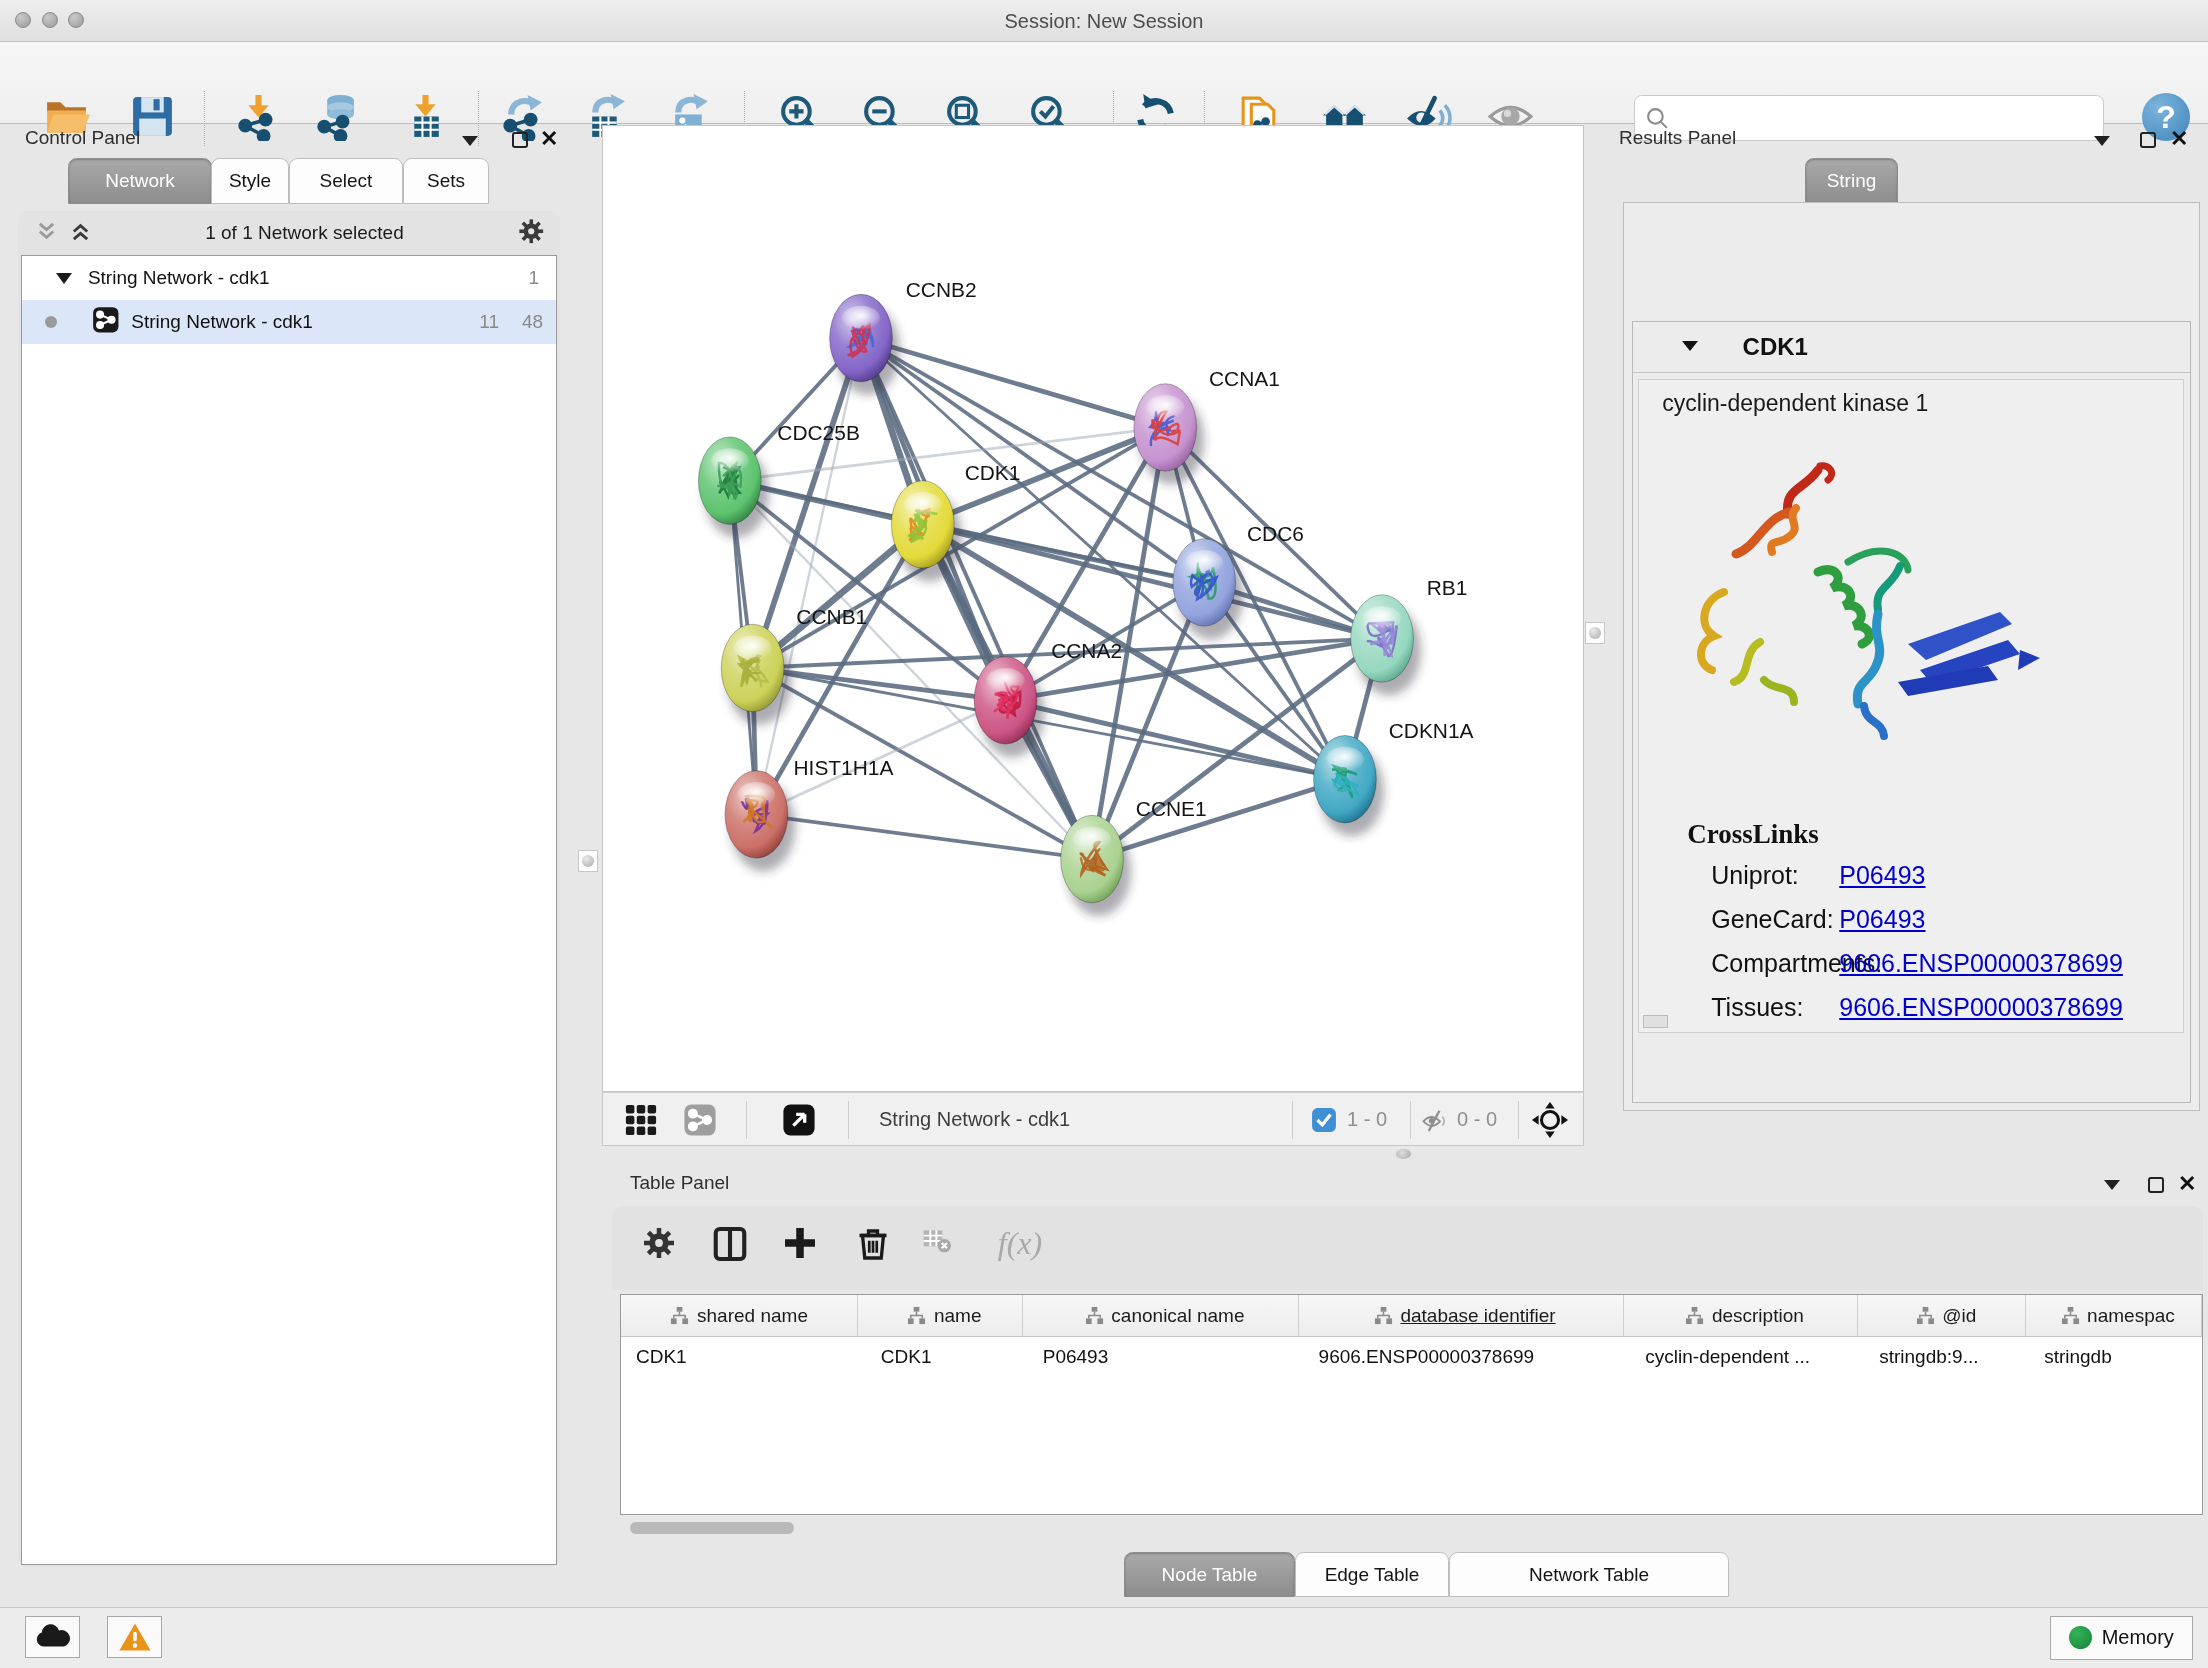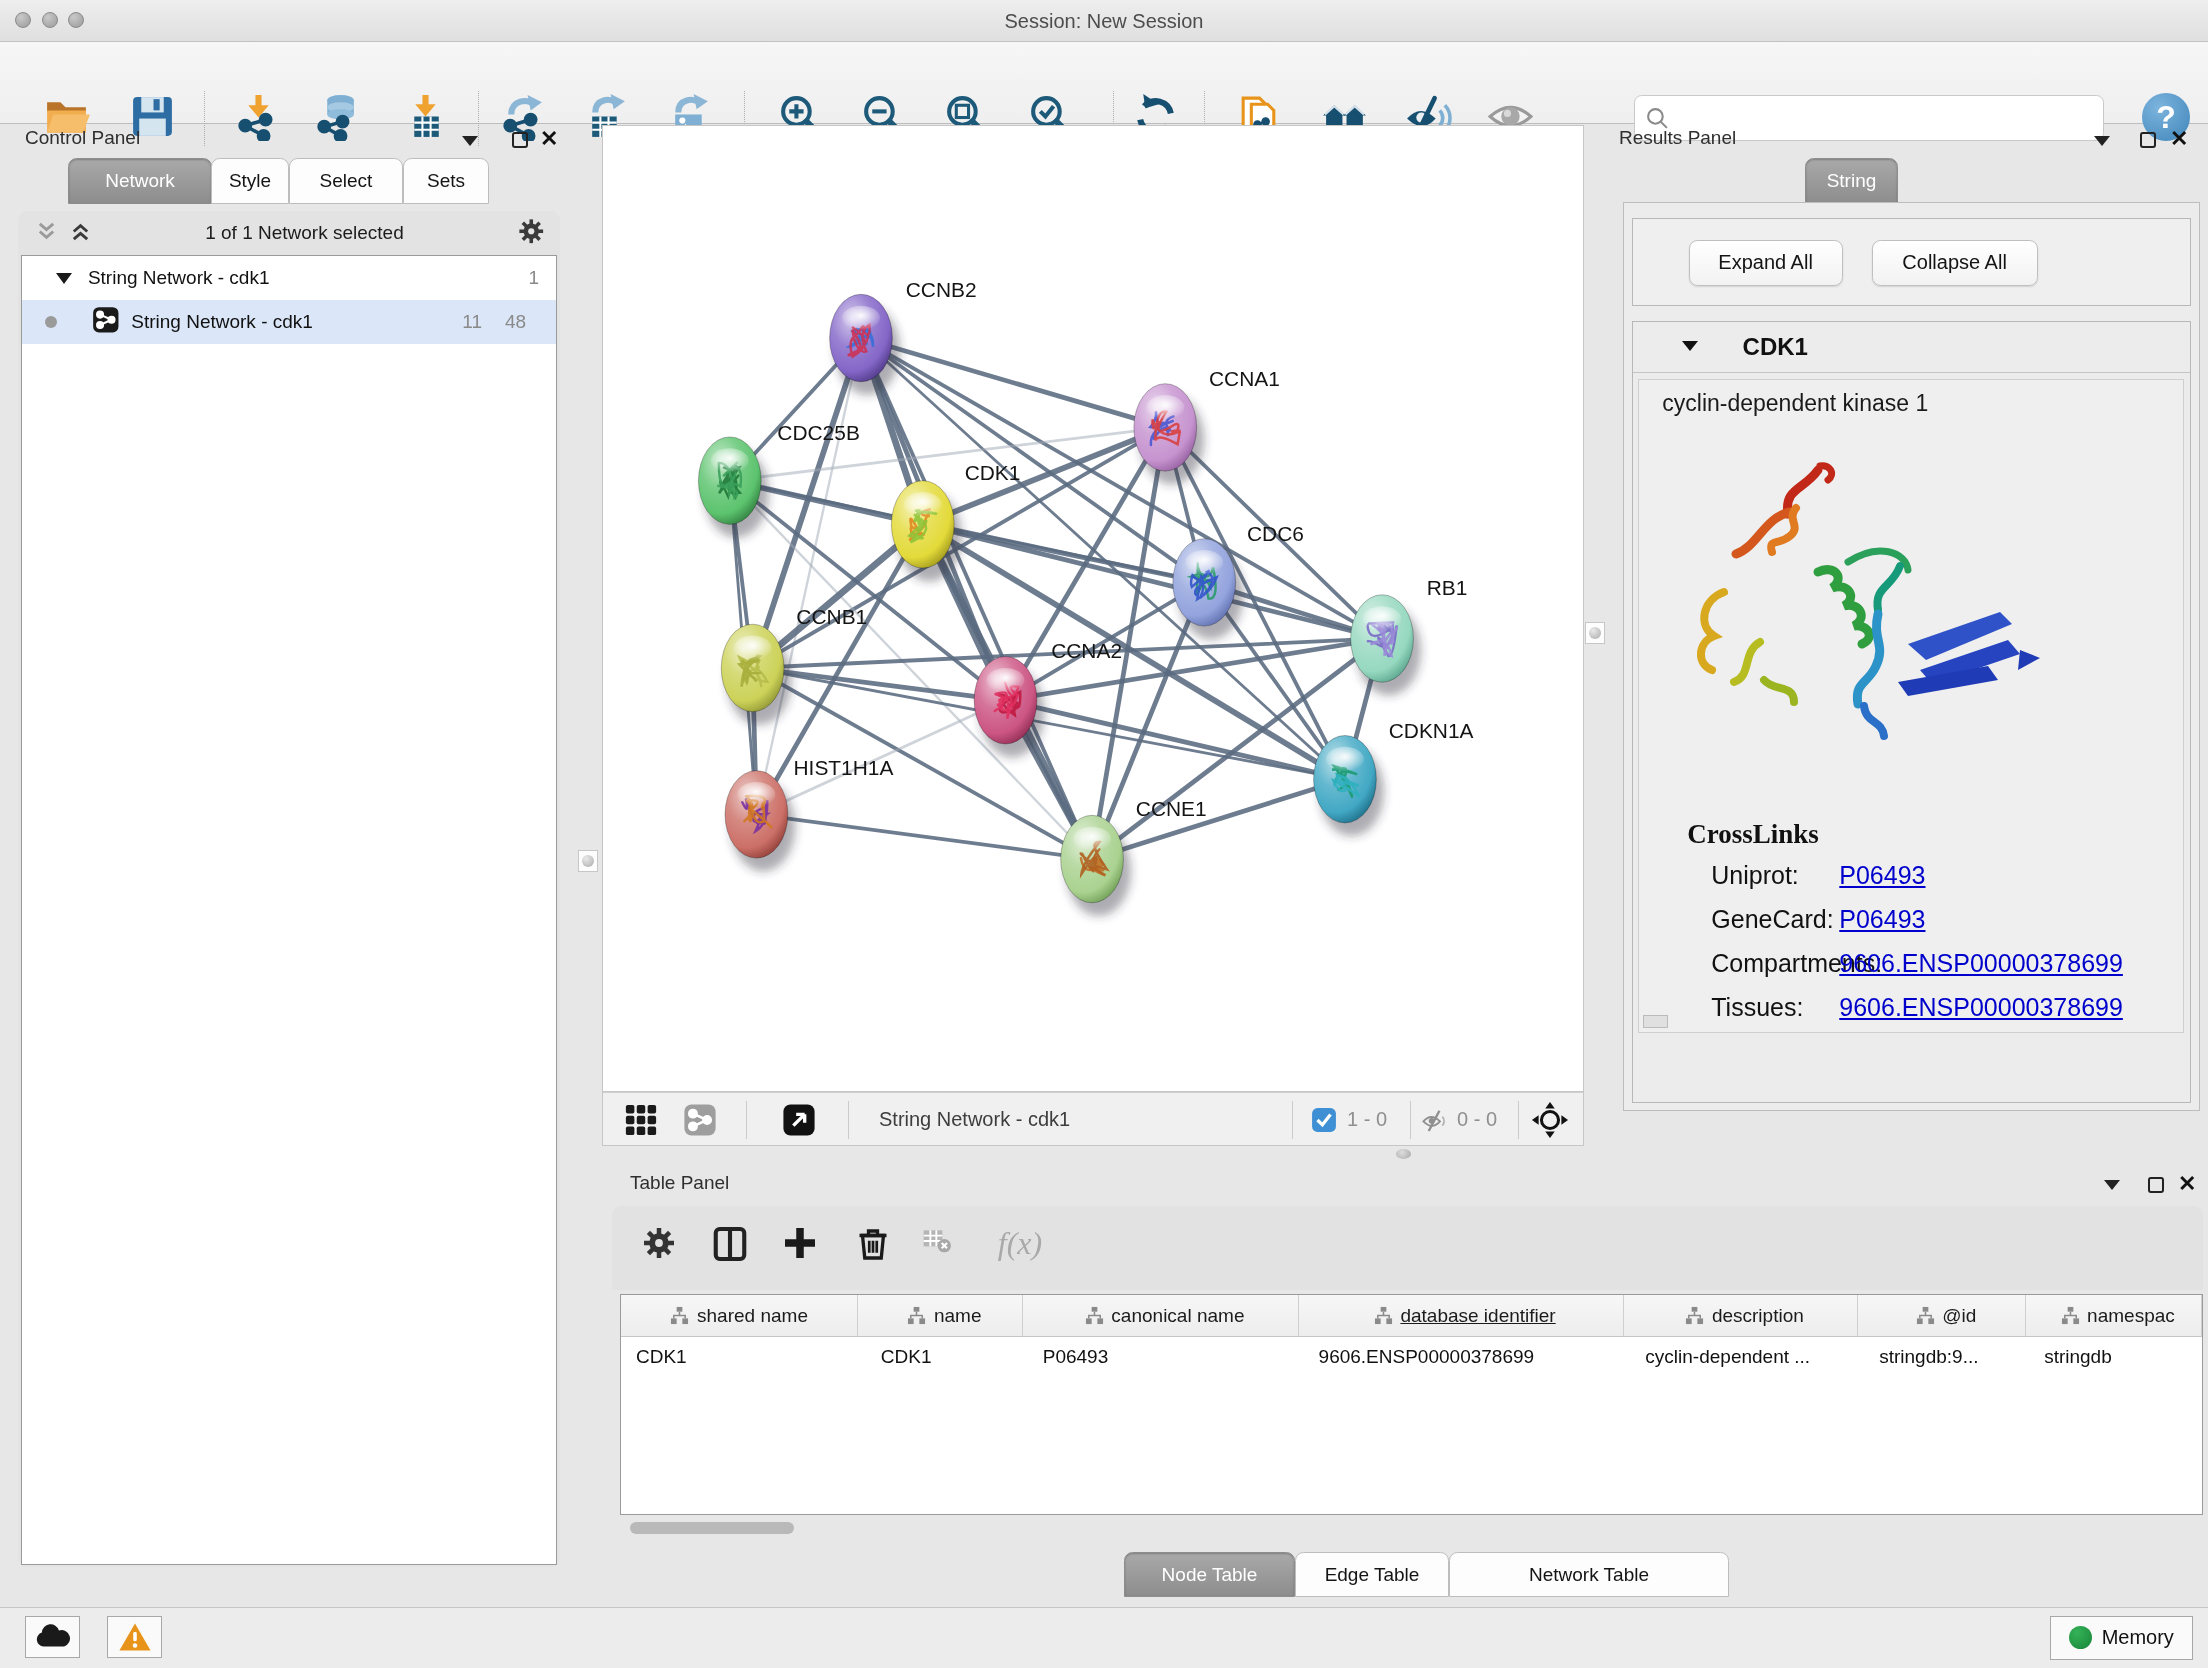--- a/index.html
+++ b/index.html
@@ -326,21 +326,21 @@
             <g stroke="#fff" stroke-width="1.8" fill="#fff">
               <path d="M7 7.5L17 12M7 16.5L17 12" fill="none"></path>
               <circle cx="7" cy="7.5" r="2.6"></circle>
               <circle cx="7" cy="16.5" r="2.6"></circle>
               <circle cx="17" cy="12" r="2.6"></circle>
             </g>
           </svg>
       </span>
       <span style="margin-left:11.4px">String Network - cdk1</span>
       <span class="count" style="margin-left:auto">11</span>
-      <span class="count" style="margin-left:23px; margin-right:30px">48</span>
+      <span class="count" style="margin-left:23px; margin-right:13px">48</span>
     </div>
   </div>
 </div>
 
 <div class="netcanvas">
   <svg id="net-svg" width="980" height="966" viewBox="0 0 1030 1016">
       <defs>
         <filter id="f-blur" x="-50%" y="-50%" width="200%" height="200%">
           <feGaussianBlur stdDeviation="5"></feGaussianBlur>
         </filter>
@@ -662,24 +662,20 @@
 </div>
 
 <div class="abs" style="left:1619px; top:127px;"><span class="ptitle">Results Panel</span></div>
 <span class="abs pctrl-tri" style="left:2094px; top:136px;"></span>
 <span class="abs pctrl-box" style="left:2140px; top:132px;"></span>
 <span class="abs pctrl-x" style="left:2170px; top:131px;">✕</span>
 
 <div class="tab active abs" style="left:1805px; top:158px; width:93px;">String</div>
 
 <div class="rp-outer">
-  <div class="rp-btnbox">
-    <div class="rbtn" style="left:56px; width:154px;">Expand All</div>
-    <div class="rbtn" style="left:239px; width:166px;">Collapse All</div>
-  </div>
   <div class="cdk-box">
     <div class="cdk-head">
       <span class="pctrl-tri abs" style="left:49px; top:19px; border-top-color:#111"></span>
       <span class="gene-name">CDK1</span>
     </div>
     <div class="cdk-content">
       <span class="gene-desc">cyclin-dependent kinase 1</span>
       <svg class="abs" style="left:28.5px; top:63px" width="380" height="342" viewBox="0 0 380 340">
         <g fill="none" stroke-linecap="round">
           <path d="M150 26c-14 20-34 18-30 44" stroke="#c22817" stroke-width="9"></path>

